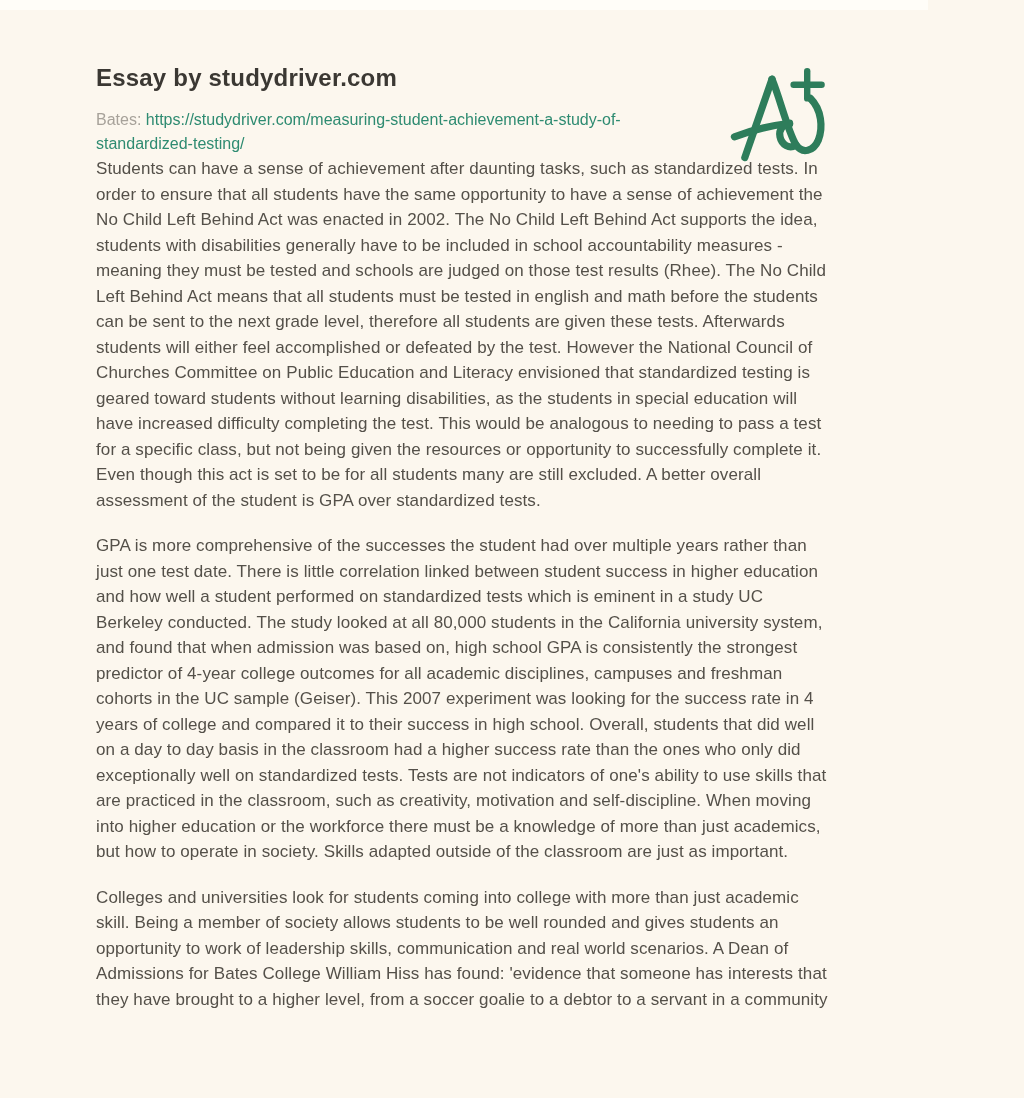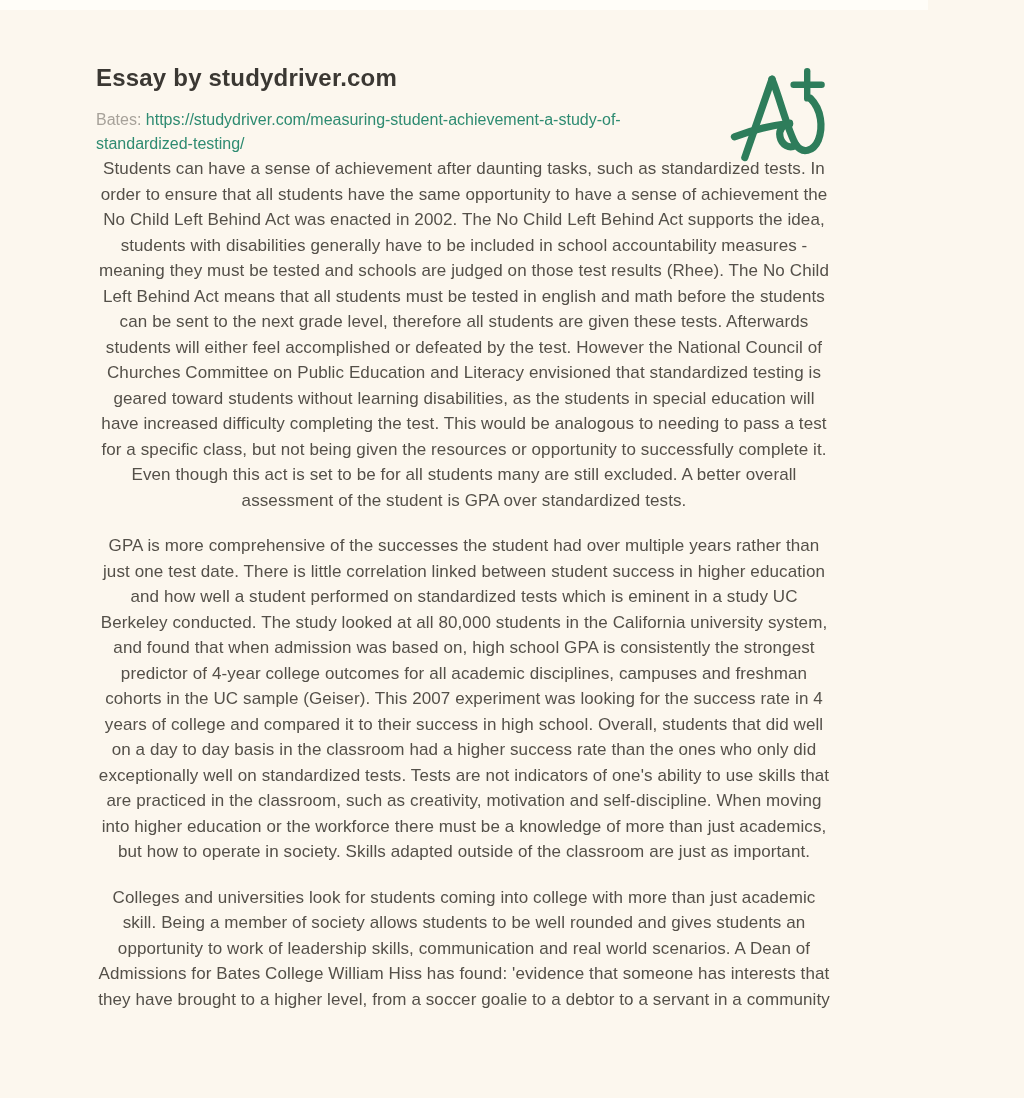--- a/index.html
+++ b/index.html
@@ -67,21 +67,20 @@
     color: #2a2722;
     letter-spacing: 0.1px;
   }
   .essay-body p {
     max-width: 832px;
     font-size: 17px;
     line-height: 25.5px;
     color: #545049;
     margin-bottom: 20px;
     letter-spacing: 0.1px;
-    text-align: center;
   }
 </style>
 </head>
 <body>
 
 <div class="page">
   <div class="content">
 
     <header class="doc-header">
       <h1 class="header-title">Essay by studydriver.com</h1>

